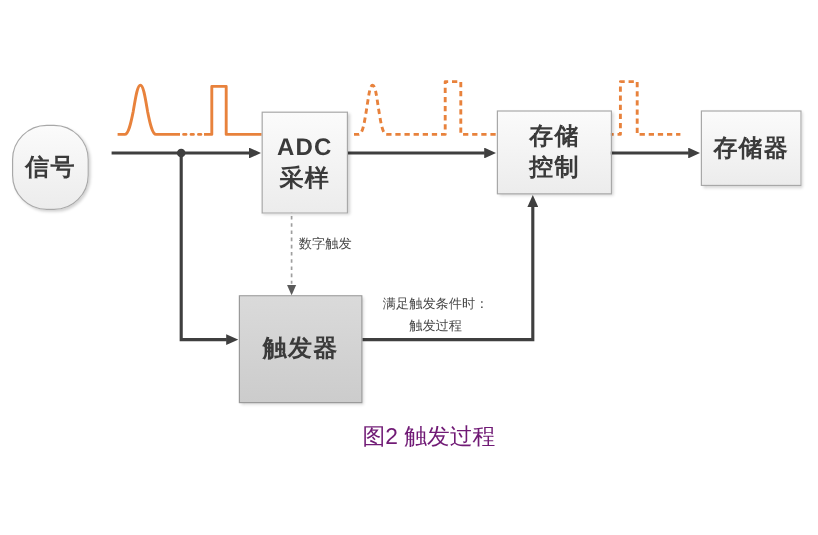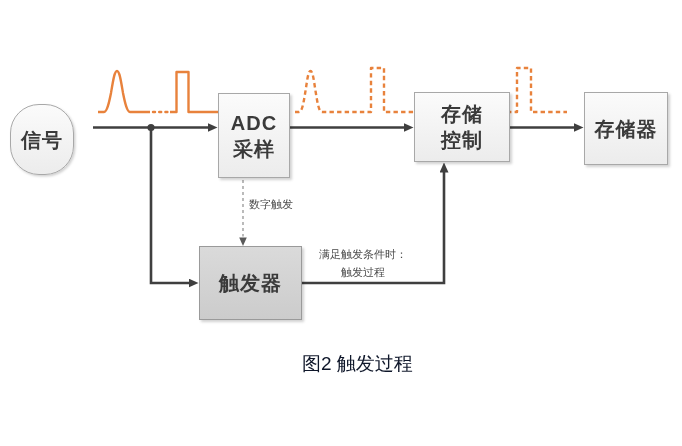--- a/index.html
+++ b/index.html
@@ -39,21 +39,21 @@
   }
   .note {
     position: absolute;
     color: #4a4a4a;
     font-size: 11px;
     line-height: 18px;
     white-space: nowrap;
   }
   .caption {
     position: absolute;
-    color: #0f172a;
+    color: #701a75;
     font-size: 19px;
     white-space: nowrap;
   }
 </style>
 </head>
 <body>
 
 <div class="canvas">
 
   <svg class="overlay" viewBox="0 0 682 446">
@@ -100,25 +100,25 @@
   <div class="box" style="left:218px; top:93px; width:72px; height:85px;">
     <span>ADC</span>
     <span>采样</span>
   </div>
 
   <div class="box" style="left:414px; top:92px; width:96px; height:70px;">
     <span>存储</span>
     <span>控制</span>
   </div>
 
-  <div class="box" style="left:584px; top:92px; width:84px; height:73px;text-align:right;">
+  <div class="box" style="left:584px; top:92px; width:84px; height:63px;text-align:right;">
     <span>存储器</span>
   </div>
 
-  <div class="box dark" style="left:199px; top:246px; width:103px; height:74px;">
+  <div class="box dark" style="left:199px; top:246px; width:103px; height:90px;">
     <span>触发器</span>
   </div>
 
   <div class="note" style="left:249px; top:195px;">数字触发</div>
 
   <div class="note" style="left:300px; top:245px; width:126px; text-align:center;">
     <div>满足触发条件时：</div>
     <div>触发过程</div>
   </div>
 

